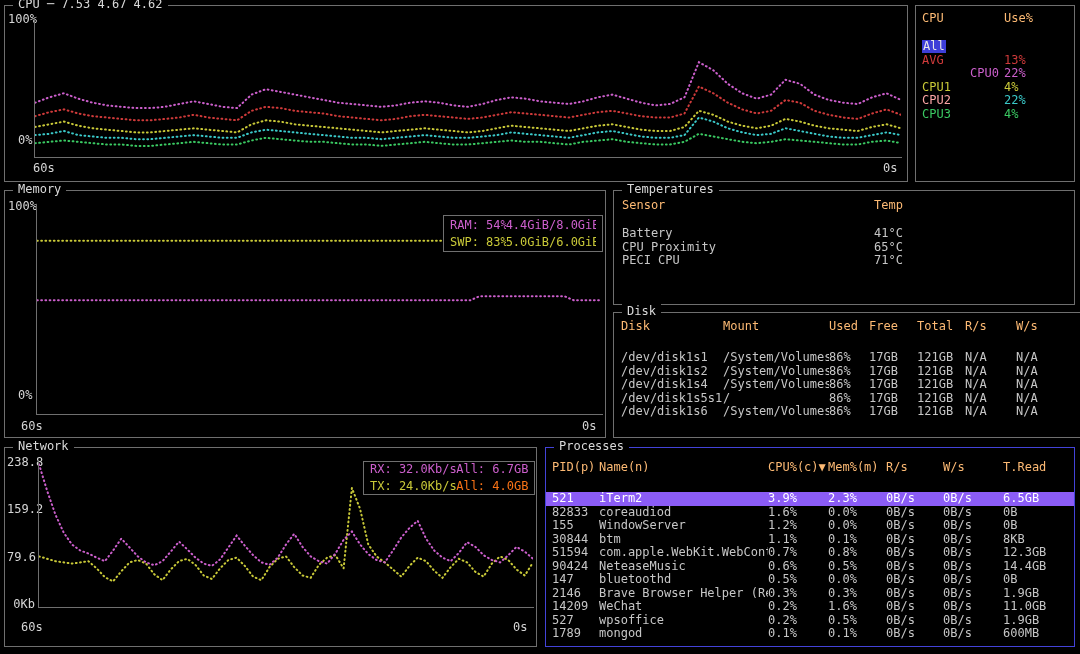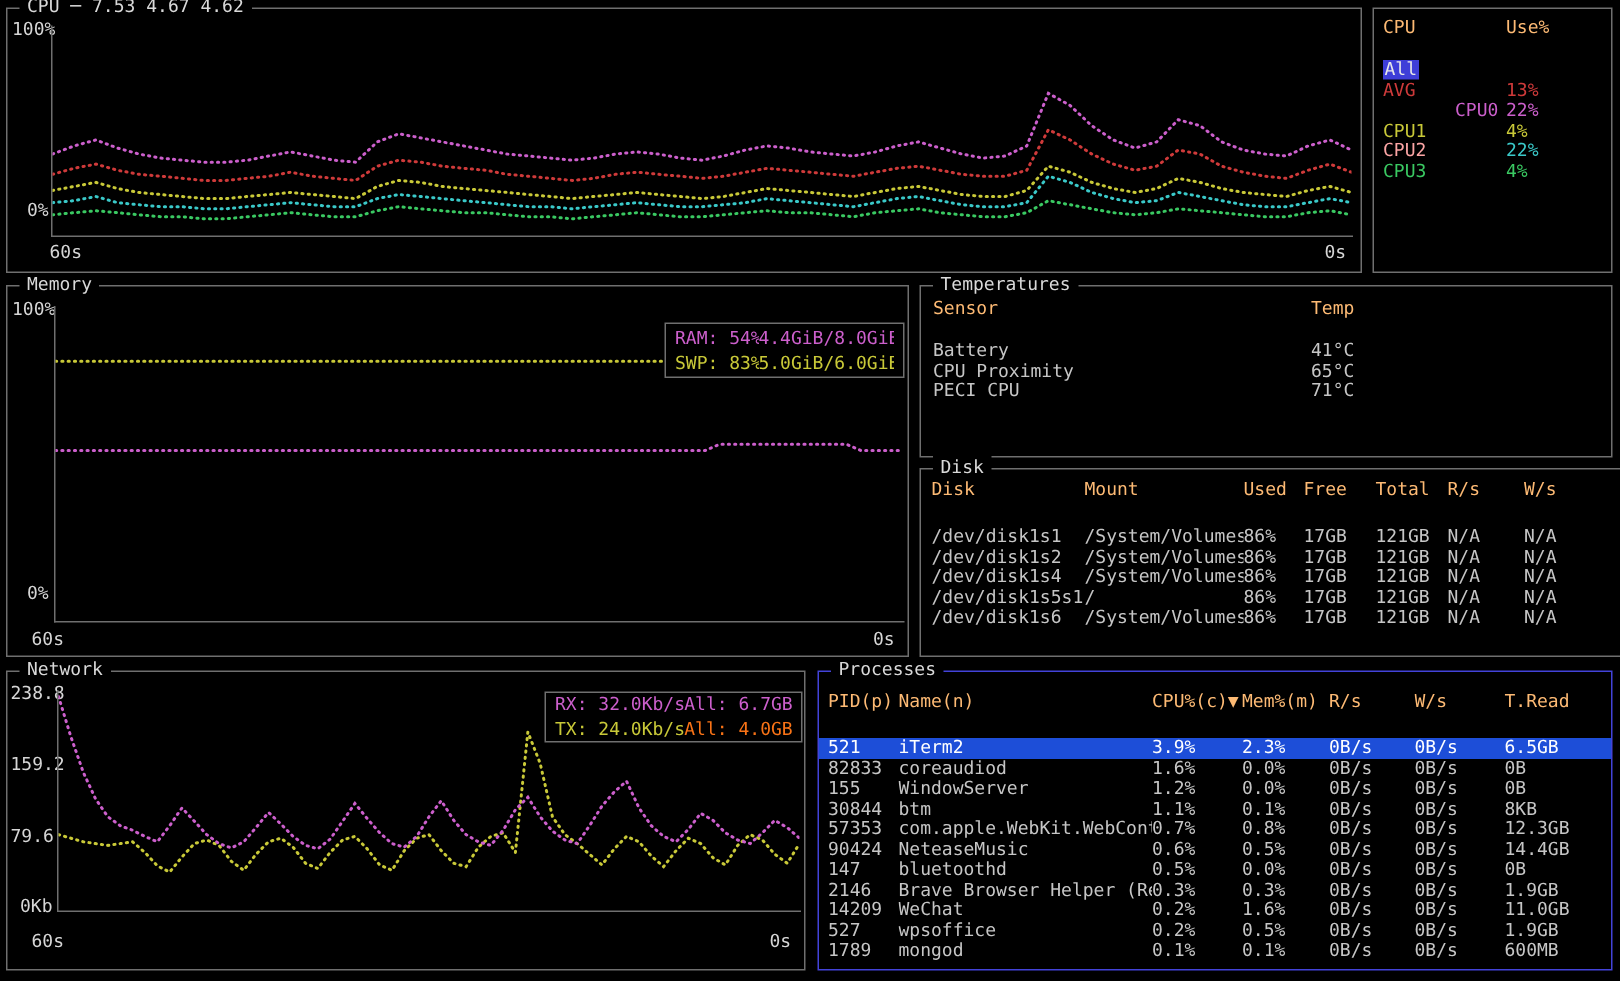--- a/index.html
+++ b/index.html
@@ -123,25 +123,25 @@
       <div class="legrow"><span class="cell" style="color: rgb(201, 201, 56);">TX: 24.0Kb/s</span><span class="cell" style="color: #f97316;">All: 4.0GB</span></div>
     </div>
   <span class="lbl" style="left:16px;top:173px;">60s</span>
   <span class="lbl" style="left:508px;top:173px;">0s</span>
 </section>
 
 <section class="panel sel" style="left:545px;top:447px;width:530px;height:200px;">
   <span class="ptitle">Processes</span>
   <div class="grid g-proc blue" id="proc-header" style="top:13px;"><span class="cell">PID(p)</span><span class="cell">Name(n)</span><span class="cell">CPU%(c)▼</span><span class="cell">Mem%(m)</span><span class="cell">R/s</span><span class="cell">W/s</span><span class="cell">T.Read</span></div>
   <div class="rows" id="proc-rows" style="top:44px;">
-      <div class="grid g-proc rowtxt" style="background: #1d4ed8; color: rgb(255, 255, 255);"><span class="cell">521</span><span class="cell">iTerm2</span><span class="cell">3.9%</span><span class="cell">2.3%</span><span class="cell">0B/s</span><span class="cell">0B/s</span><span class="cell">6.5GB</span></div>
+      <div class="grid g-proc rowtxt" style="background: #8b5cf6; color: rgb(255, 255, 255);"><span class="cell">521</span><span class="cell">iTerm2</span><span class="cell">3.9%</span><span class="cell">2.3%</span><span class="cell">0B/s</span><span class="cell">0B/s</span><span class="cell">6.5GB</span></div>
       <div class="grid g-proc rowtxt"><span class="cell">82833</span><span class="cell">coreaudiod</span><span class="cell">1.6%</span><span class="cell">0.0%</span><span class="cell">0B/s</span><span class="cell">0B/s</span><span class="cell">0B</span></div>
       <div class="grid g-proc rowtxt"><span class="cell">155</span><span class="cell">WindowServer</span><span class="cell">1.2%</span><span class="cell">0.0%</span><span class="cell">0B/s</span><span class="cell">0B/s</span><span class="cell">0B</span></div>
       <div class="grid g-proc rowtxt"><span class="cell">30844</span><span class="cell">btm</span><span class="cell">1.1%</span><span class="cell">0.1%</span><span class="cell">0B/s</span><span class="cell">0B/s</span><span class="cell">8KB</span></div>
-      <div class="grid g-proc rowtxt"><span class="cell">57353</span><span class="cell">com.apple.WebKit.WebContent</span><span class="cell">0.7%</span><span class="cell">0.8%</span><span class="cell">0B/s</span><span class="cell">0B/s</span><span class="cell">12.3GB</span></div>
+      <div class="grid g-proc rowtxt"><span class="cell">51594</span><span class="cell">com.apple.WebKit.WebContent</span><span class="cell">0.7%</span><span class="cell">0.8%</span><span class="cell">0B/s</span><span class="cell">0B/s</span><span class="cell">12.3GB</span></div>
       <div class="grid g-proc rowtxt"><span class="cell">90424</span><span class="cell">NeteaseMusic</span><span class="cell">0.6%</span><span class="cell">0.5%</span><span class="cell">0B/s</span><span class="cell">0B/s</span><span class="cell">14.4GB</span></div>
       <div class="grid g-proc rowtxt"><span class="cell">147</span><span class="cell">bluetoothd</span><span class="cell">0.5%</span><span class="cell">0.0%</span><span class="cell">0B/s</span><span class="cell">0B/s</span><span class="cell">0B</span></div>
       <div class="grid g-proc rowtxt"><span class="cell">2146</span><span class="cell">Brave Browser Helper (Rende…</span><span class="cell">0.3%</span><span class="cell">0.3%</span><span class="cell">0B/s</span><span class="cell">0B/s</span><span class="cell">1.9GB</span></div>
       <div class="grid g-proc rowtxt"><span class="cell">14209</span><span class="cell">WeChat</span><span class="cell">0.2%</span><span class="cell">1.6%</span><span class="cell">0B/s</span><span class="cell">0B/s</span><span class="cell">11.0GB</span></div>
       <div class="grid g-proc rowtxt"><span class="cell">527</span><span class="cell">wpsoffice</span><span class="cell">0.2%</span><span class="cell">0.5%</span><span class="cell">0B/s</span><span class="cell">0B/s</span><span class="cell">1.9GB</span></div>
       <div class="grid g-proc rowtxt"><span class="cell">1789</span><span class="cell">mongod</span><span class="cell">0.1%</span><span class="cell">0.1%</span><span class="cell">0B/s</span><span class="cell">0B/s</span><span class="cell">600MB</span></div>
     </div>
 </section>
 
 </body></html>

